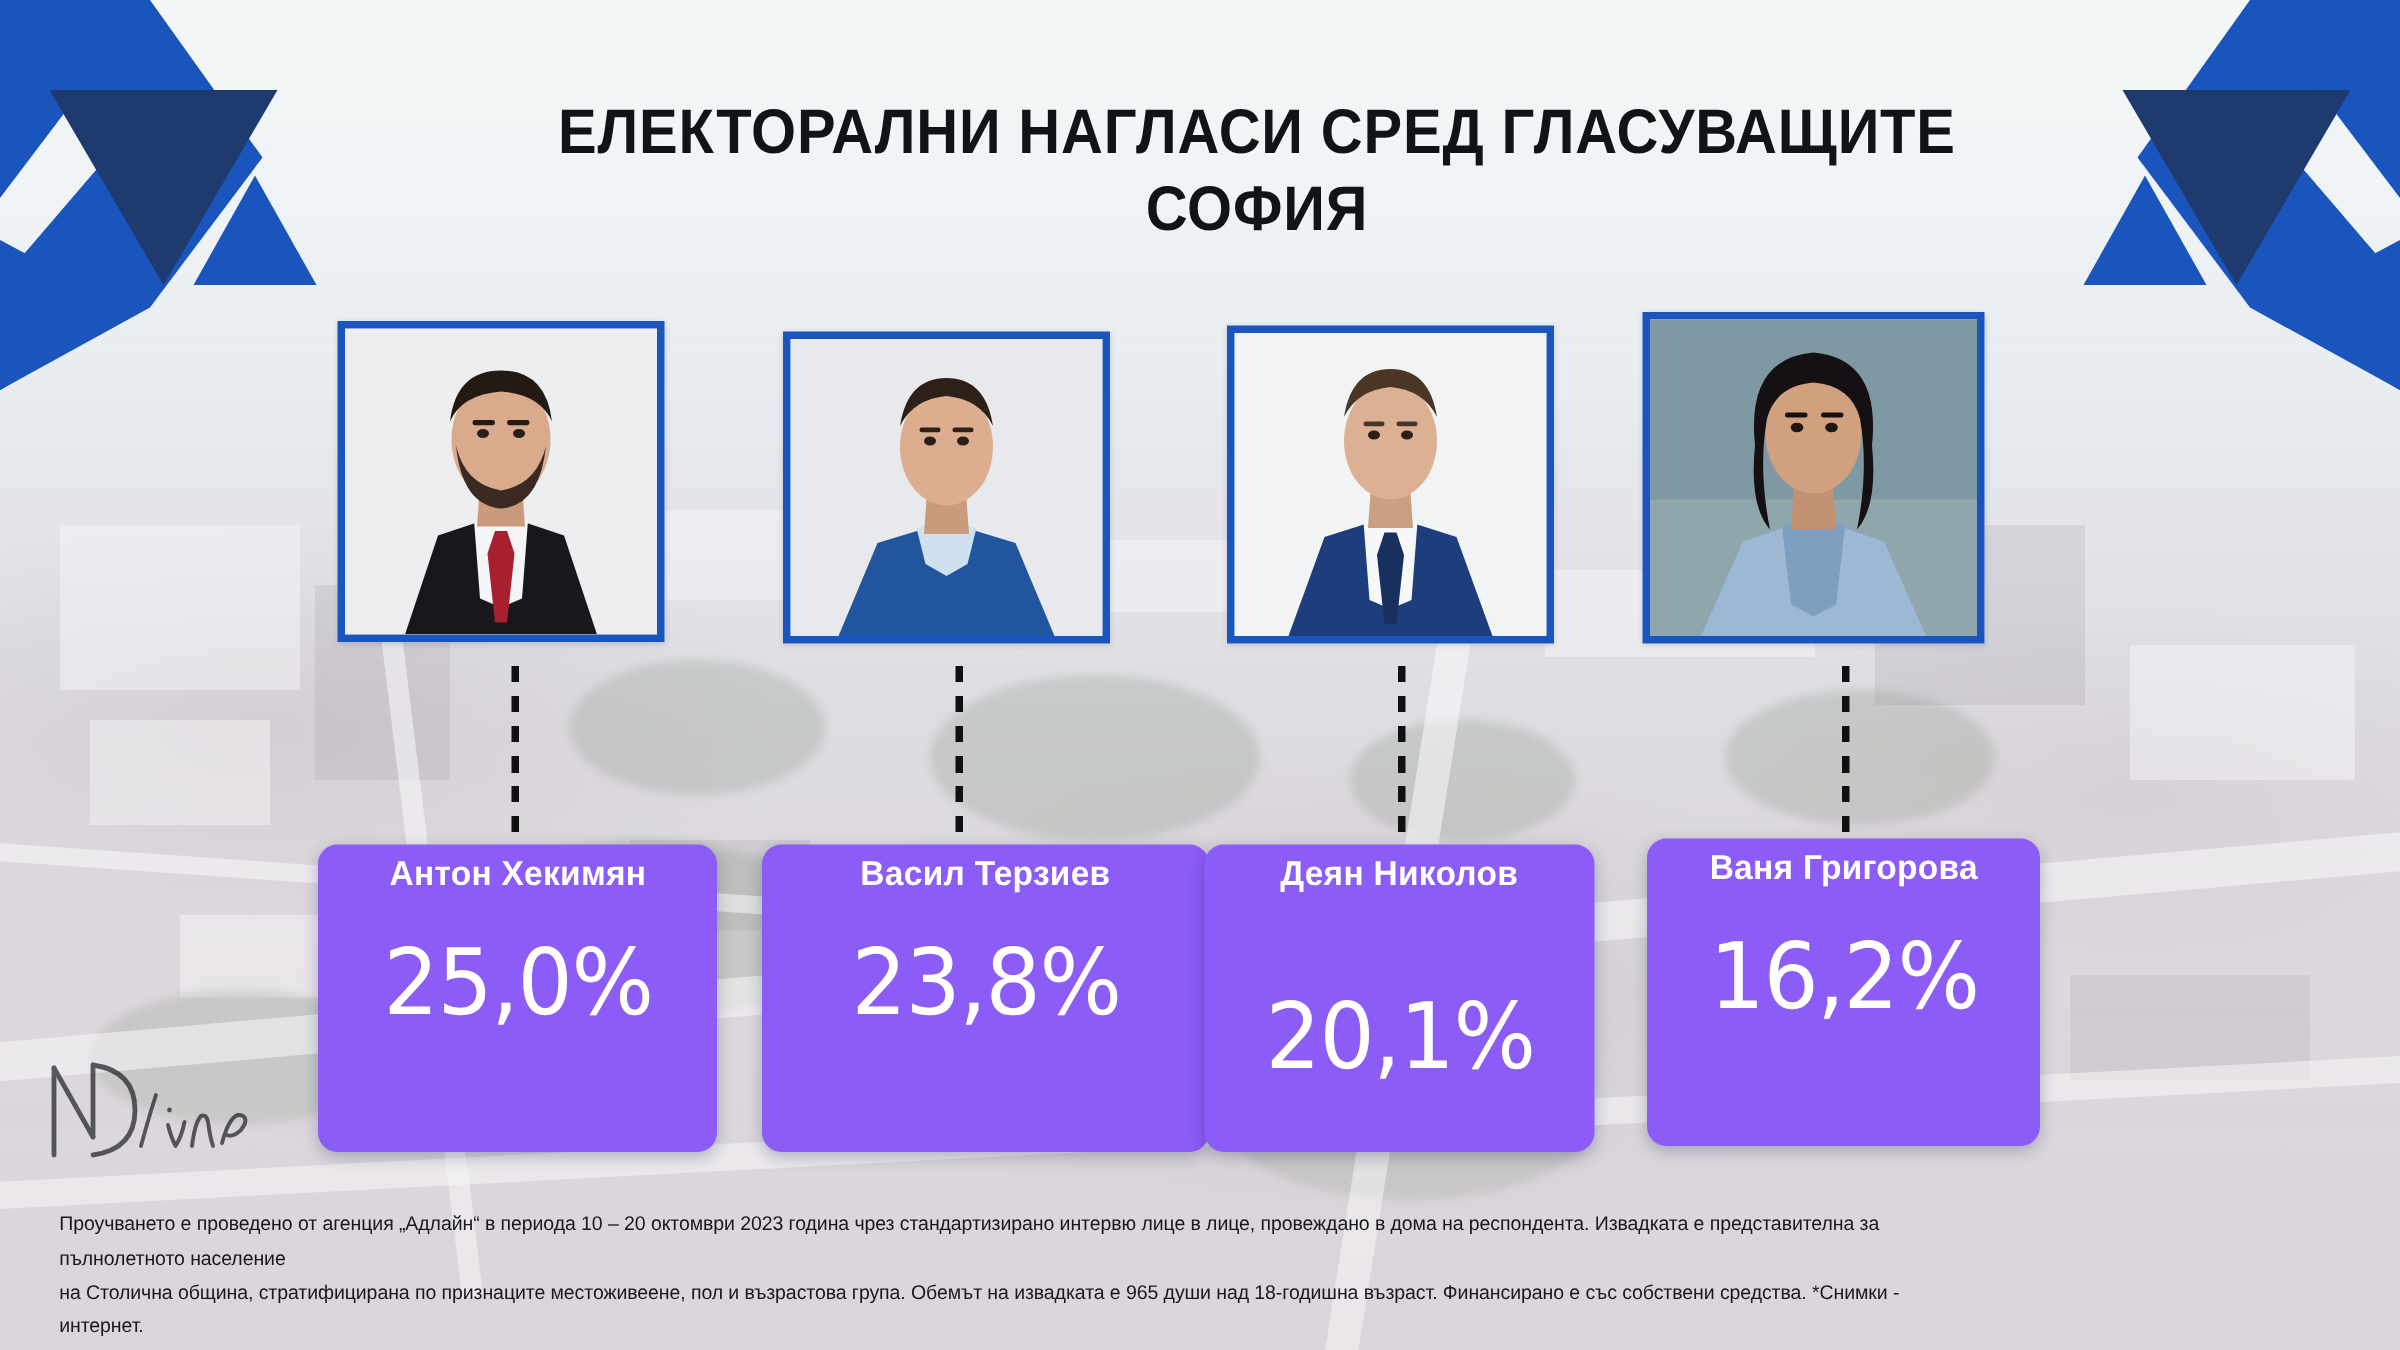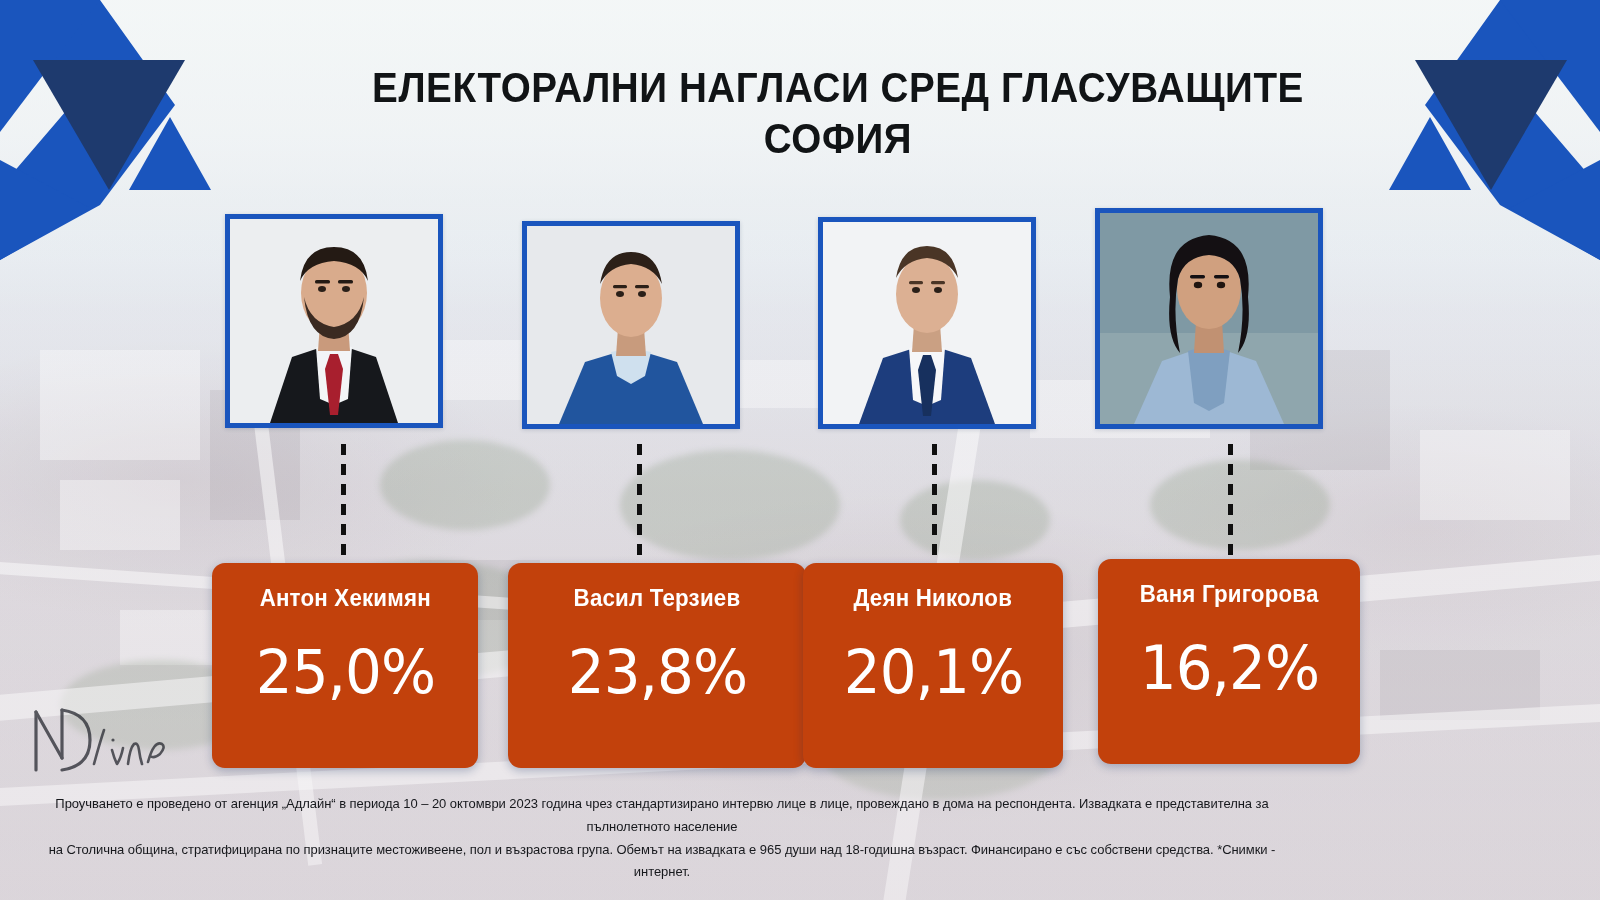--- a/index.html
+++ b/index.html
@@ -71,45 +71,45 @@
 
   
   .connector {
     position:absolute; width:5px; z-index:4;
     background:repeating-linear-gradient(180deg,#101010 0 11px, rgba(0,0,0,0) 11px 20px);
   }
 
   
   .card {
     position:absolute; z-index:5;
-    background:#c2410c;
+    background:#8b5cf6;
     border-radius:13px;
     box-shadow:0 3px 10px rgba(16,40,90,.28);
     display:flex; flex-direction:column; align-items:center;
-    padding-top:22px;
+    padding-top:6px;
   }
   .card-name {
     color:#ffffff; font-weight:bold; font-size:23px;
     letter-spacing:.2px; white-space:nowrap;
     transform:scaleX(.97);
   }
   .card-pct {
     color:#ffffff; font-size:61px; font-weight:400;
     letter-spacing:-1px; margin-top:24px;
     font-family:"DejaVu Sans", sans-serif;
     transform:scaleX(.95);
   }
 
   
   .logo { position:absolute; left:28px; top:700px; width:175px; height:80px; z-index:5; opacity:.72; }
 
   
   .footnote {
-    position:absolute; left:0; bottom:16px; width:1324px;
-    text-align:center; z-index:6;
+    position:absolute; left:0; bottom:4px; width:1324px;
+    z-index:6;
     padding:0 30px;
   }
   .footnote p {
     font-size:13.2px; color:#16181c; line-height:1.72;
     letter-spacing:-.05px;
     transform:scaleX(.985);
   }
 </style>
 </head>
 <body>
@@ -288,21 +288,21 @@
 <div class="card" style="left:212px; top:563px; width:266px; height:205px;">
   <div class="card-name">Антон Хекимян</div>
   <div class="card-pct">25,0%</div>
 </div>
 
 <div class="card" style="left:508px; top:563px; width:298px; height:205px;">
   <div class="card-name">Васил Терзиев</div>
   <div class="card-pct">23,8%</div>
 </div>
 
-<div class="card" style="left:803px; top:563px; width:260px; height:205px;">
+<div class="card" style="left:803px; top:563px; width:260px; height:205px;gap:36px;">
   <div class="card-name">Деян Николов</div>
   <div class="card-pct">20,1%</div>
 </div>
 
 <div class="card" style="left:1098px; top:559px; width:262px; height:205px;">
   <div class="card-name">Ваня Григорова</div>
   <div class="card-pct">16,2%</div>
 </div>
 
 <div class="logo">

